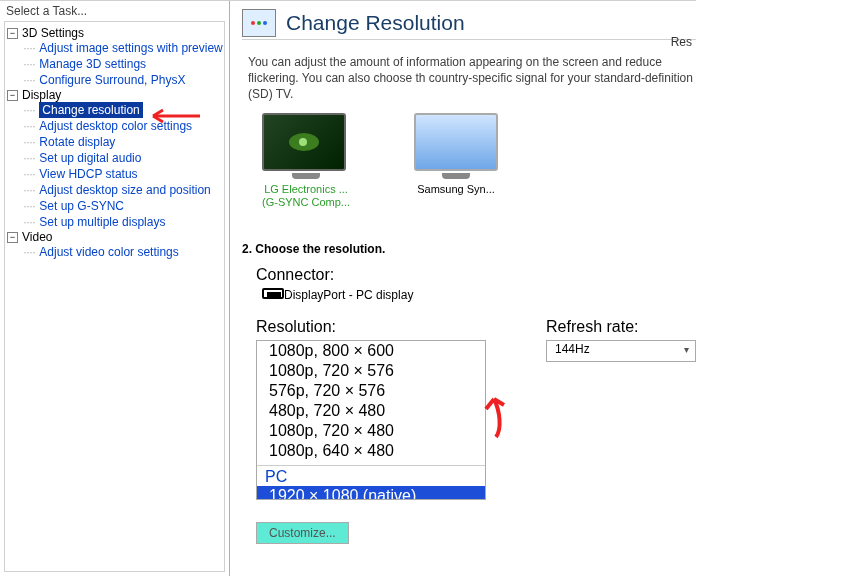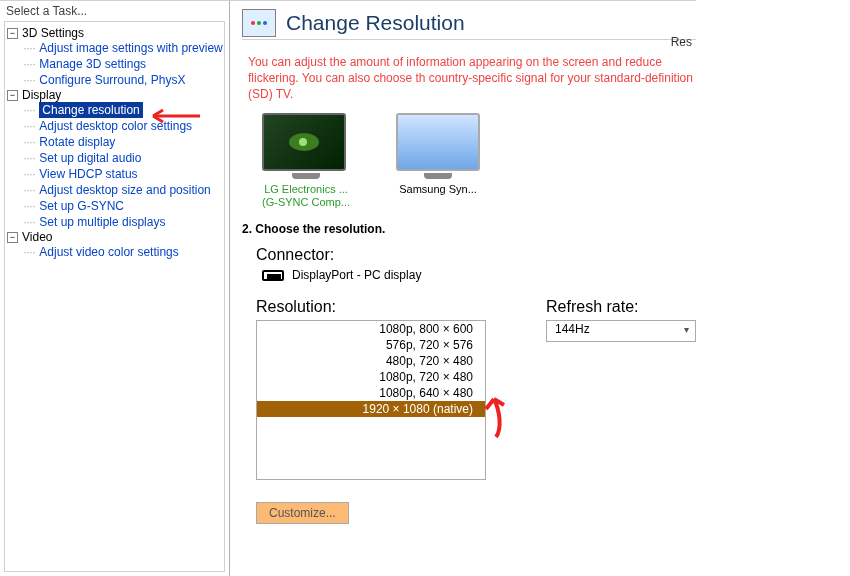--- a/index.html
+++ b/index.html
@@ -104,32 +104,33 @@
   .header h1 {
     font-size: 21px; font-weight: normal;
     color: #1a3e66; margin: 0;
   }
   .restore-link {
     position: absolute; right: 4px; top: 34px;
     font-size: 12px; color: #333;
   }
   .description {
     font-size: 12px;
-    color: #ef4444;
+    color: #404040;
     padding: 14px 0 10px 6px;
     line-height: 1.35;
   }
   .section-title {
     font-weight: bold;
     font-size: 12px;
     margin: 6px 0 10px 0;
   }
   .displays {
-    display: flex; gap: 46px;
+    display: flex; gap: 64px;
     margin-left: 20px;
+    margin-bottom: 20px;
   }
   .display-item { text-align: center; }
   .monitor {
     width: 84px; height: 58px;
     border: 2px solid #666;
     border-radius: 3px;
     background: linear-gradient(135deg,#242,#020);
     position: relative;
     margin-bottom: 2px;
   }
@@ -159,21 +160,21 @@
   }
   .display-label.primary { color: #2a9d2a; }
   .section2 {
     margin-top: 6px;
   }
   .field-label {
     margin: 4px 0 4px 14px;
     font-size: 16px;
   }
   .connector-row {
-    display:flex;align-items:center;gap:8px;
+    display:flex;
     margin: 0 0 12px 20px;
   }
   .dp-icon {
     width: 22px; height: 11px;
     border: 2px solid #000;
     border-radius: 2px;
     position: relative;
   }
   .dp-icon::after{
     content:"";position:absolute;left:3px;top:2px;width:14px;height:5px;background:#000;
@@ -181,53 +182,52 @@
   .res-refresh-row {
     display:flex;gap:60px;
     margin-left: 14px;
   }
   .res-col { width: 230px; }
   .res-list {
     border: 1px solid #aaa;
     height: 160px;
     overflow-y: scroll;
     position: relative;
-    font-size: 12px;
+    font-size: 16px;
     background:#fff;
-    text-align:right;
   }
   .res-list .opt {
     padding: 1px 12px;
     white-space: nowrap;
   }
   .res-list .group-hd {
     padding: 2px 8px 0 8px;
     color:#0645c7;
     border-top: 1px solid #ccc;
     margin-top: 4px;
   }
   .res-list .opt.selected {
-    background: #a16207;
+    background: #1d4ed8;
     color: #fff;
   }
   .refresh-col { width: 150px; }
   .select {
     border:1px solid #aaa;
     height: 22px;
     display:flex;align-items:center;justify-content:space-between;
     padding: 0 6px 4px 8px;
     font-size:12px;
     background:#fff;
     cursor:pointer;
   }
   .select .chev { font-size:10px;color:#555; }
   .customize-btn {
     margin: 22px 0 0 14px;
     border:1px solid #aaa;
-    background:#fdba74;
+    background:#5eead4;
     padding: 3px 12px;
     font-size:12px;
     color:#555;
     cursor:pointer;
   }
   
   .annotation-arrow-2 {
     position:absolute;
     right: 180px;
     top: 390px;
@@ -331,24 +331,26 @@
       <div class="connector-row">
         <span class="dp-icon"></span>
         <span>DisplayPort - PC display</span>
       </div>
 
       <div class="res-refresh-row">
         <div class="res-col">
           <div class="field-label" style="margin-left:0">Resolution:</div>
           <div class="res-list">
             <div class="opt">1080p, 800 × 600</div>
+            <div class="opt">1080p, 720 × 576</div>
             <div class="opt">576p, 720 × 576</div>
             <div class="opt">480p, 720 × 480</div>
             <div class="opt">1080p, 720 × 480</div>
             <div class="opt">1080p, 640 × 480</div>
+            <div class="group-hd">PC</div>
             <div class="opt selected">1920 × 1080 (native)</div>
           </div>
         </div>
         <div class="refresh-col">
           <div class="field-label" style="margin-left:0">Refresh rate:</div>
           <div class="select">
             <span>144Hz</span>
             <span class="chev">▾</span>
           </div>
         </div>

